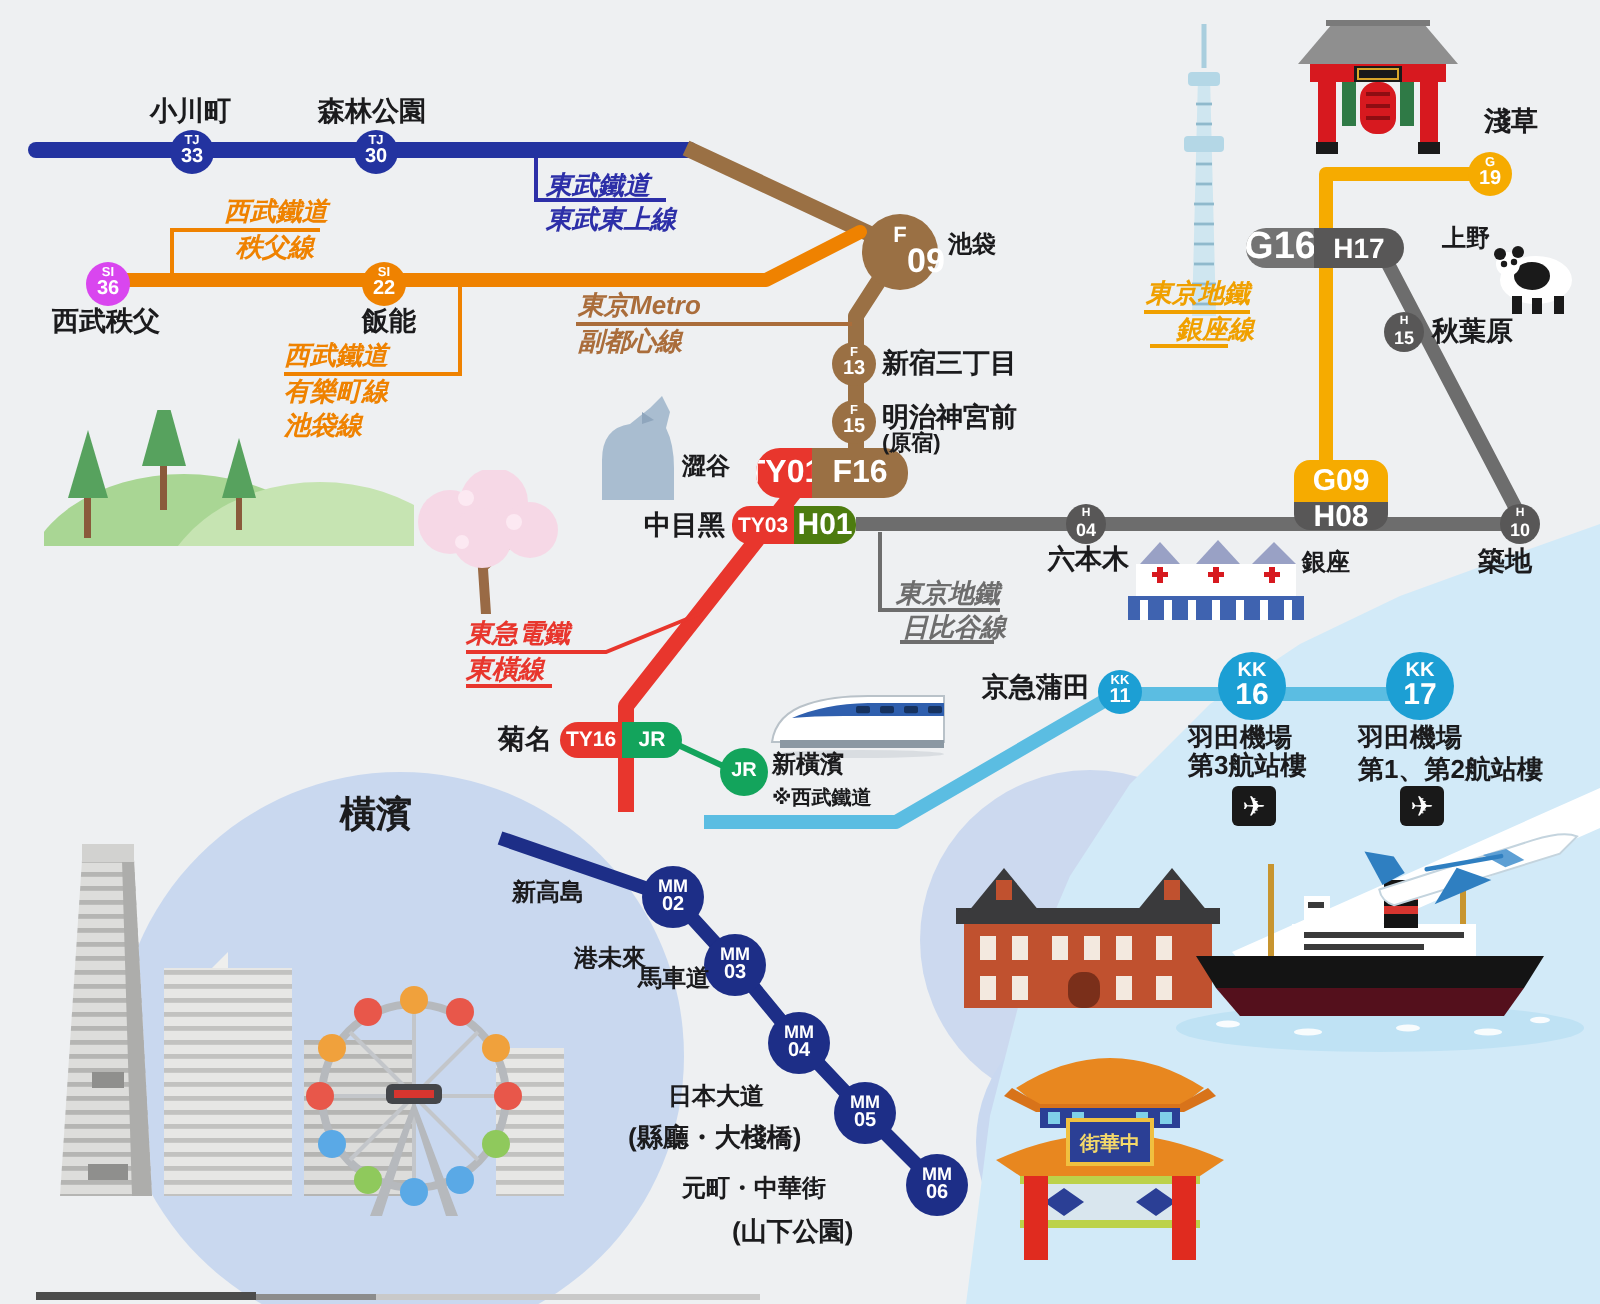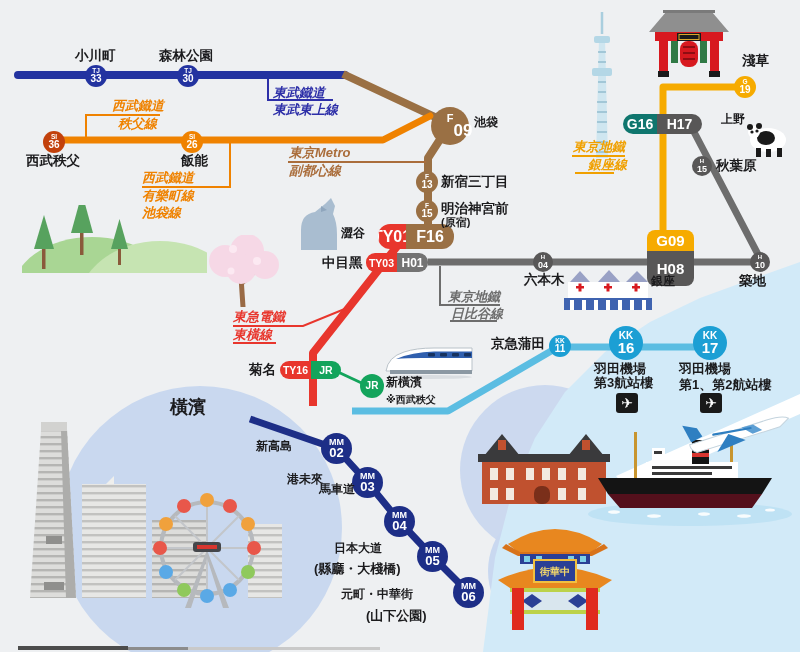--- a/index.html
+++ b/index.html
@@ -15,21 +15,21 @@
   .xs{font-size:10px;}
   
   .ll{position:absolute;font-style:italic;font-weight:700;font-size:13px;white-space:nowrap;line-height:1.05;}
   
   .c{position:absolute;border-radius:50%;color:#fff;display:flex;flex-direction:column;
      align-items:center;justify-content:center;line-height:0.95;font-weight:700;text-align:center;}
   .c22{width:22px;height:22px;}  .c22 .cc{font-size:6.5px;} .c22 .cn{font-size:10px;}
   .c20{width:20px;height:20px;}  .c20 .cc{font-size:6px;}   .c20 .cn{font-size:9px;}
   .c38{width:38px;height:38px;}  .c38 .cc{font-size:11px;}  .c38 .cn{font-size:17px;margin-left:26px;}
   .c34{width:34px;height:34px;}  .c34 .cc{font-size:10px;}  .c34 .cn{font-size:15px;}
-  .c31{width:31px;height:31px;}  .c31 .cc{font-size:9px;}   .c31 .cn{font-size:13px;}
+  .c31{width:31px;height:31px;}  .c31 .cc{font-size:9px;}   .c31 .cn{font-size:10px;}
   .c24{width:24px;height:24px;font-size:10px;}
   
   .prow{position:absolute;display:flex;overflow:hidden;}
   .pcol{position:absolute;display:flex;flex-direction:column;overflow:hidden;}
   .pill{display:flex;align-items:center;justify-content:center;color:#fff;font-weight:700;}
   .r12{border-radius:12px;} .r11{border-radius:11px;} .r10{border-radius:10px;} .r9{border-radius:9px;} .r8{border-radius:8px;}
   .sign{position:absolute;width:22px;height:20px;background:#191919;color:#fff;border-radius:3px;
         display:flex;align-items:center;justify-content:center;font-size:14px;}
   .deco-circle{position:absolute;border-radius:50%;}
 </style>
@@ -353,27 +353,27 @@
   </div>
 
   <div class="c c22" style="left:85px;top:65px;background:#2333a0;">
     <span class="cc">TJ</span>
       <span class="cn">33</span>
     </div>
   <div class="c c22" style="left:177px;top:65px;background:#2333a0;">
     <span class="cc">TJ</span>
       <span class="cn">30</span>
     </div>
-  <div class="c c22" style="left:43px;top:131px;background:#c2410c;text-align:center;">
+  <div class="c c22" style="left:43px;top:131px;background:#d946ef;text-align:center;">
     <span class="cc">SI</span>
       <span class="cn">36</span>
     </div>
   <div class="c c22" style="left:181px;top:131px;background:#ef8200;">
     <span class="cc">SI</span>
-      <span class="cn">26</span>
+      <span class="cn">22</span>
     </div>
   <div class="c c38" style="left:431px;top:107px;background:#9a7044;">
     <span class="cc">F</span>
       <span class="cn">09</span>
     </div>
   <div class="c c22" style="left:416px;top:171px;background:#9a7044;">
     <span class="cc">F</span>
       <span class="cn">13</span>
     </div>
   <div class="c c22" style="left:416px;top:200px;background:#9a7044;">
@@ -426,34 +426,34 @@
   <div class="c c31" style="left:417px;top:541px;background:#1d2e87;">
     <span class="cc">MM</span>
       <span class="cn">05</span>
     </div>
   <div class="c c31" style="left:453px;top:577px;background:#1d2e87;">
     <span class="cc">MM</span>
       <span class="cn">06</span>
     </div>
 
   <div class="prow r10" style="left:623px;top:114px;height:20px;">
-    <div class="pill" style="width:34px;background:#0f766e;font-size:14px;">G16</div>
+    <div class="pill" style="width:34px;background:#737373;font-size:19px;">G16</div>
     <div class="pill" style="width:45px;background:#585757;font-size:14px;">H17</div>
   </div>
   <div class="pcol r8" style="left:647px;top:230px;width:47px;">
     <div class="pill" style="height:21px;background:#f6ab00;font-size:15px;">G09</div>
-    <div class="pill" style="height:35px;background:#585757;font-size:15px;">H08</div>
+    <div class="pill" style="height:14px;background:#585757;font-size:15px;">H08</div>
   </div>
   <div class="prow r12" style="left:378px;top:224px;height:25px;">
     <div class="pill" style="width:28px;background:#e8362d;font-size:16px;">TY01</div>
     <div class="pill" style="width:48px;background:#9a7044;font-size:16px;">F16</div>
   </div>
   <div class="prow r9" style="left:366px;top:253px;height:19px;">
     <div class="pill" style="width:31px;background:#e8362d;font-size:10.5px;">TY03</div>
-    <div class="pill" style="width:31px;background:#737373;font-size:12px;">H01</div>
+    <div class="pill" style="width:31px;background:#4d7c0f;font-size:15px;">H01</div>
   </div>
   <div class="prow r9" style="left:280px;top:361px;height:18px;">
     <div class="pill" style="width:31px;background:#e8362d;font-size:10.5px;">TY16</div>
     <div class="pill" style="width:30px;background:#13a45c;font-size:10.5px;">JR</div>
   </div>
 
   <div class="lbl med" style="left:75px;top:49px;">小川町</div>
   <div class="lbl med" style="left:159px;top:49px;">森林公園</div>
   <div class="lbl med" style="left:26px;top:154px;">西武秩父</div>
   <div class="lbl med" style="left:181px;top:154px;">飯能</div>
@@ -464,21 +464,21 @@
   <div class="lbl big" style="left:341px;top:227px;">澀谷</div>
   <div class="lbl med" style="left:322px;top:256px;">中目黑</div>
   <div class="lbl med" style="left:742px;top:54px;">淺草</div>
   <div class="lbl big" style="left:721px;top:113px;">上野</div>
   <div class="lbl med" style="left:716px;top:159px;">秋葉原</div>
   <div class="lbl big" style="left:651px;top:275px;">銀座</div>
   <div class="lbl med" style="left:524px;top:273px;">六本木</div>
   <div class="lbl med" style="left:739px;top:274px;">築地</div>
   <div class="lbl med" style="left:249px;top:363px;">菊名</div>
   <div class="lbl big" style="left:386px;top:376px;">新橫濱</div>
-  <div class="lbl xs" style="left:386px;top:395px;">※西武秩父</div>
+  <div class="lbl xs" style="left:386px;top:395px;">※西武鐵道</div>
   <div class="lbl med" style="left:491px;top:337px;">京急蒲田</div>
   <div class="lbl" style="left:594px;top:362px;font-size:13px;">
     <div>羽田機場</div>
       <div style="margin-top:0;">第3航站樓</div>
     </div>
   <div class="lbl" style="left:679px;top:362px;font-size:13px;">
     <div>羽田機場</div>
       <div style="margin-top:2px;">第1、第2航站樓</div>
     </div>
   <div class="lbl" style="left:170px;top:398px;font-size:18px;">橫濱</div>

